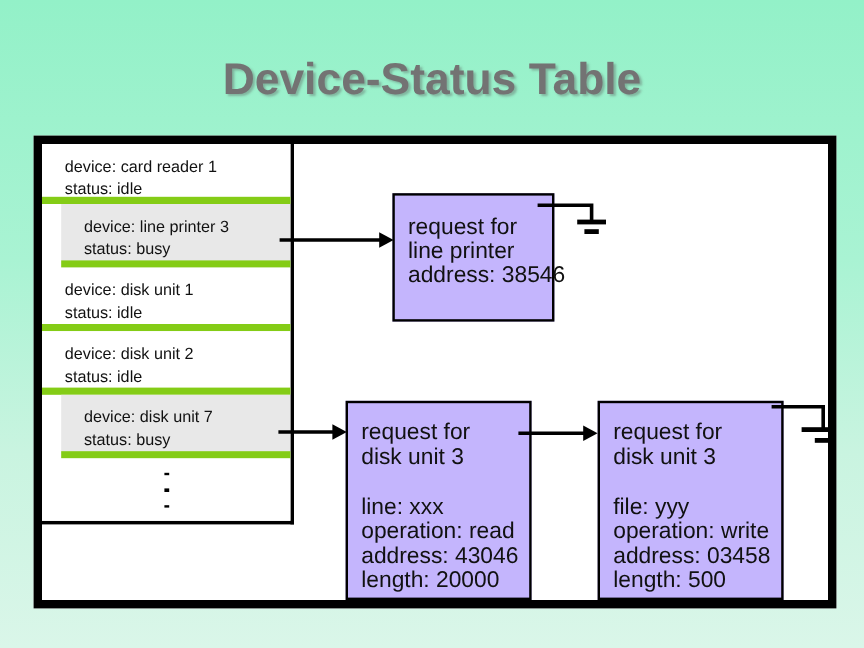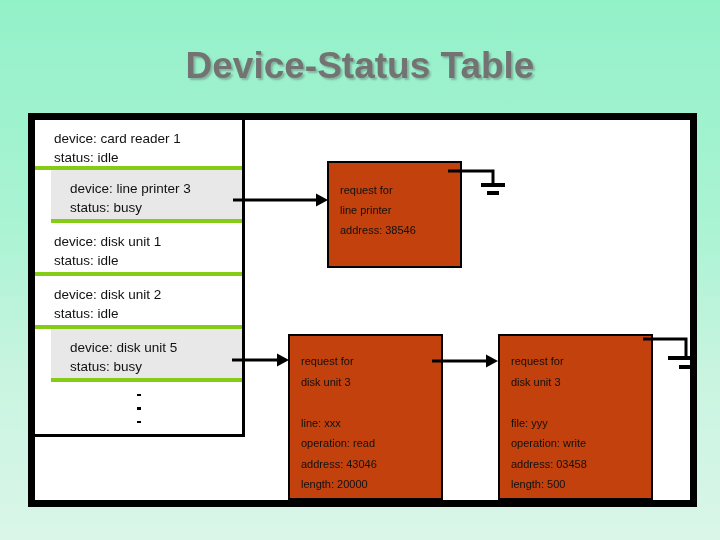--- a/index.html
+++ b/index.html
@@ -38,21 +38,21 @@
     border-right: 3px solid #000;
     border-bottom: 3px solid #000;
     background: #fff;
   }
   .d-row {
     box-sizing: border-box;
     padding: 9px 2px 0 19px;
     font-size: 13.5px;
     line-height: 19px;
     color: #111;
-    border-bottom: 4px solid #84cc16;
+    border-bottom: 6px solid #84cc16;
     background: #fff;
   }
   .d-row.busy { background: #e8e8e8; margin-left: 16px; }
   .d-row.r1 { height: 50px; }
   .d-row.r2, .d-row.r3, .d-row.r4, .d-row.r5 { height: 53px; }
   .d-row.dots {
     height: 52px;
     border-bottom: none;
     display: flex;
     flex-direction: column;
@@ -61,22 +61,22 @@
   }
   .dot {
     width: 4px; height: 4px;
     background: #000;
     margin-bottom: 11px;
   }
   .rq-box {
     position: absolute;
     box-sizing: border-box;
     border: 2px solid #000;
-    background: #c2410c;
-    font-size: 11px;
+    background: #c4b5fd;
+    font-size: 19px;
     color: #111;
   }
   .rq-box .ln { height: 20px; line-height: 20px; white-space: nowrap; }
   .rq-box.tall .ln { height: 20.5px; line-height: 20.5px; }
   .rq-box.b1 { left: 292px; top: 41px;  width: 135px; height: 107px; padding: 17px 0 0 11px; }
   .rq-box.b2 { left: 253px; top: 214px; width: 155px; height: 166px; padding: 15px 0 0 11px; }
   .rq-box.b3 { left: 463px; top: 214px; width: 155px; height: 166px; padding: 15px 0 0 11px; }
   .connectors {
     position: absolute;
     left: 0; top: 0;
@@ -103,21 +103,21 @@
     </div>
     <div class="d-row r3">
       <div>device: disk unit 1</div>
       <div>status: idle</div>
     </div>
     <div class="d-row r4">
       <div>device: disk unit 2</div>
       <div>status: idle</div>
     </div>
     <div class="d-row r5 busy">
-      <div>device: disk unit 5</div>
+      <div>device: disk unit 7</div>
       <div>status: busy</div>
     </div>
     <div class="d-row dots">
       <span class="dot"></span>
       <span class="dot"></span>
       <span class="dot"></span>
     </div>
   </div>
 
   <div class="rq-box b1">

